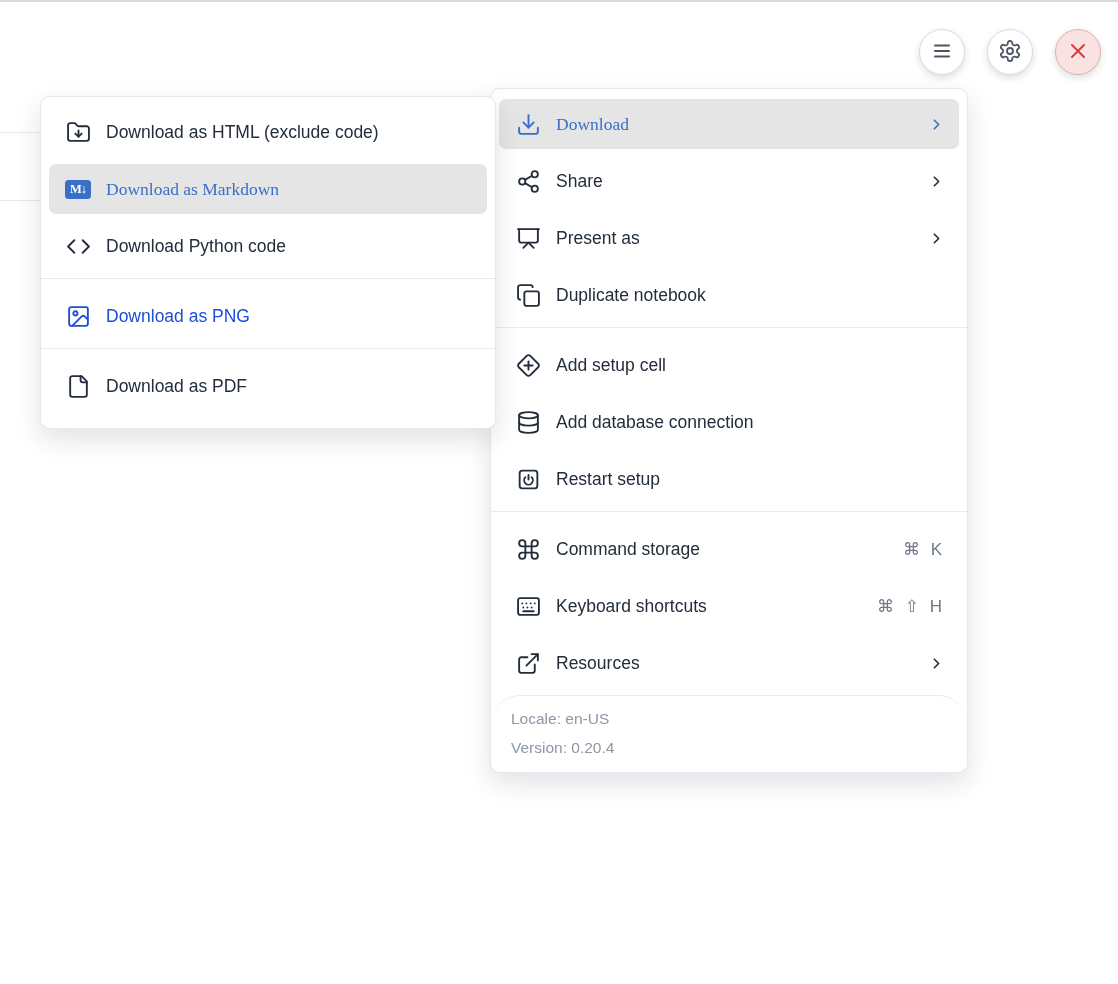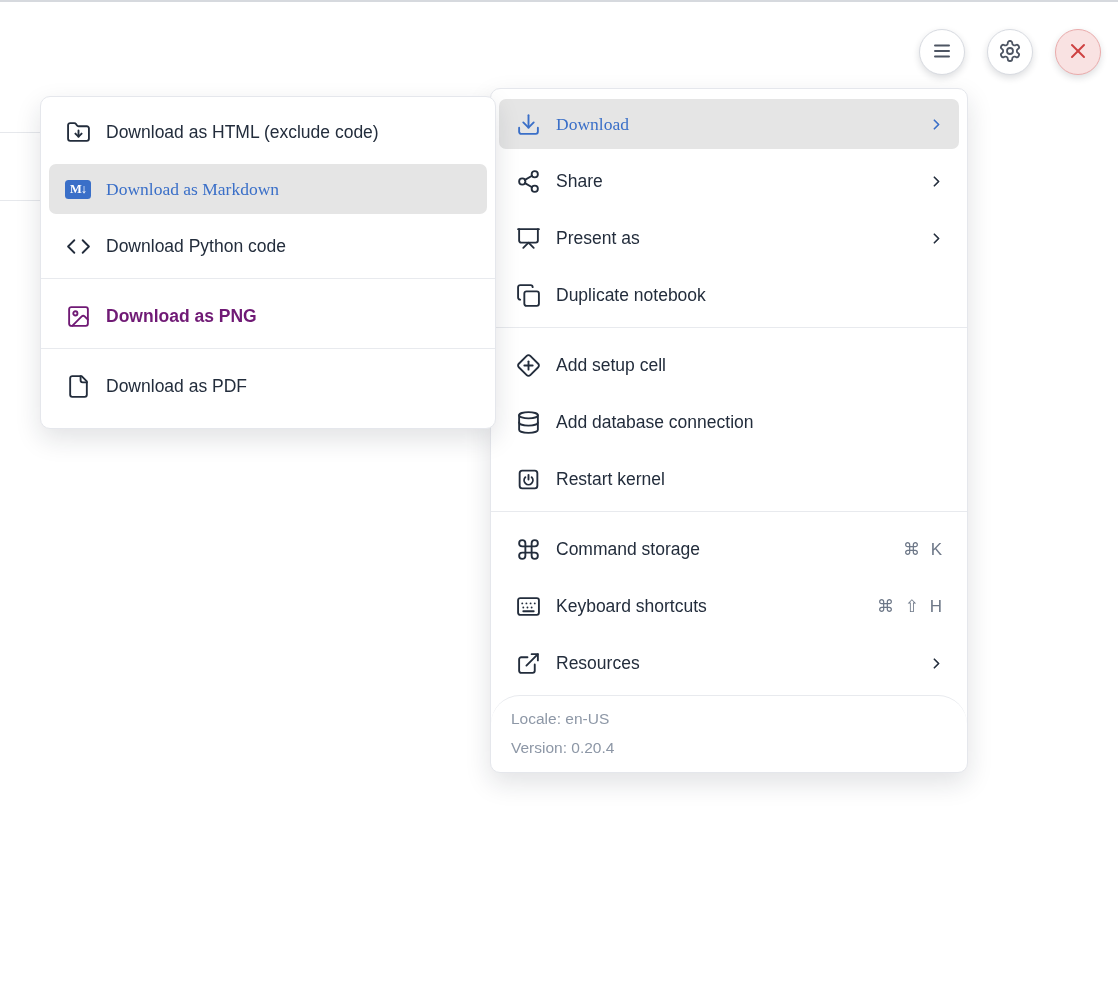--- a/index.html
+++ b/index.html
@@ -34,21 +34,21 @@
 
   .mi{
     display:flex;align-items:center;height:50px;padding:0 14px 0 16px;
     border-radius:7px;font-size:17.5px;margin-bottom:7px;cursor:pointer;
     color:#232d3c;background:transparent;white-space:nowrap;
   }
   .mi .ic{width:26px;height:26px;display:flex;align-items:center;justify-content:center;
     margin-right:15px;flex:none;}
   .mi svg{display:block;}
   .mi.active{background:#e5e5e5;color:#3a6fc8;font-family:Liberation Serif, serif;}
-  .mi.disabled{color:#701a75;cursor:default;font-weight:bold;}
+  .mi.disabled{color:#1d4ed8;cursor:default;}
   .mi .trail{margin-left:auto;display:flex;align-items:center;color:inherit;}
   .shortcut{margin-left:auto;color:#6e7888;font-size:17px;letter-spacing:3px;white-space:pre;}
 
   .divider{height:1px;background:#e8eaee;margin:5px -8px 12px;}
 
   .menu-footer{
     border-top:1px solid #e8eaee;margin:5px -8px 0;padding:14px 20px 15px;
     color:#8d97a6;font-size:15.5px;border-radius:29px;
   }
   .menu-footer .fline{margin-bottom:11px;}
@@ -217,21 +217,21 @@
     <span class="lbl">Add database connection</span>
   </div>
   <div class="mi">
     <span class="ic">
         <svg width="25" height="25" viewBox="0 0 24 24" fill="none" stroke="currentColor" stroke-width="1.8" stroke-linecap="round" stroke-linejoin="round">
           <rect x="3.5" y="3.5" width="17" height="17" rx="2.5"></rect>
           <path d="M12 7.5v4.5"></path>
           <path d="M9 9.8a4.2 4.2 0 1 0 6 0"></path>
         </svg>
       </span>
-    <span class="lbl">Restart kernel</span>
+    <span class="lbl">Restart setup</span>
   </div>
   <div class="divider"></div>
   <div class="mi">
     <span class="ic">
         <svg width="25" height="25" viewBox="0 0 24 24" fill="none" stroke="currentColor" stroke-width="1.8" stroke-linecap="round" stroke-linejoin="round">
           <path d="M15 6v12a3 3 0 1 0 3-3H6a3 3 0 1 0 3 3V6a3 3 0 1 0-3 3h12a3 3 0 1 0-3-3"></path>
         </svg>
       </span>
     <span class="lbl">Command storage</span>
     <span class="shortcut">⌘ K</span>

